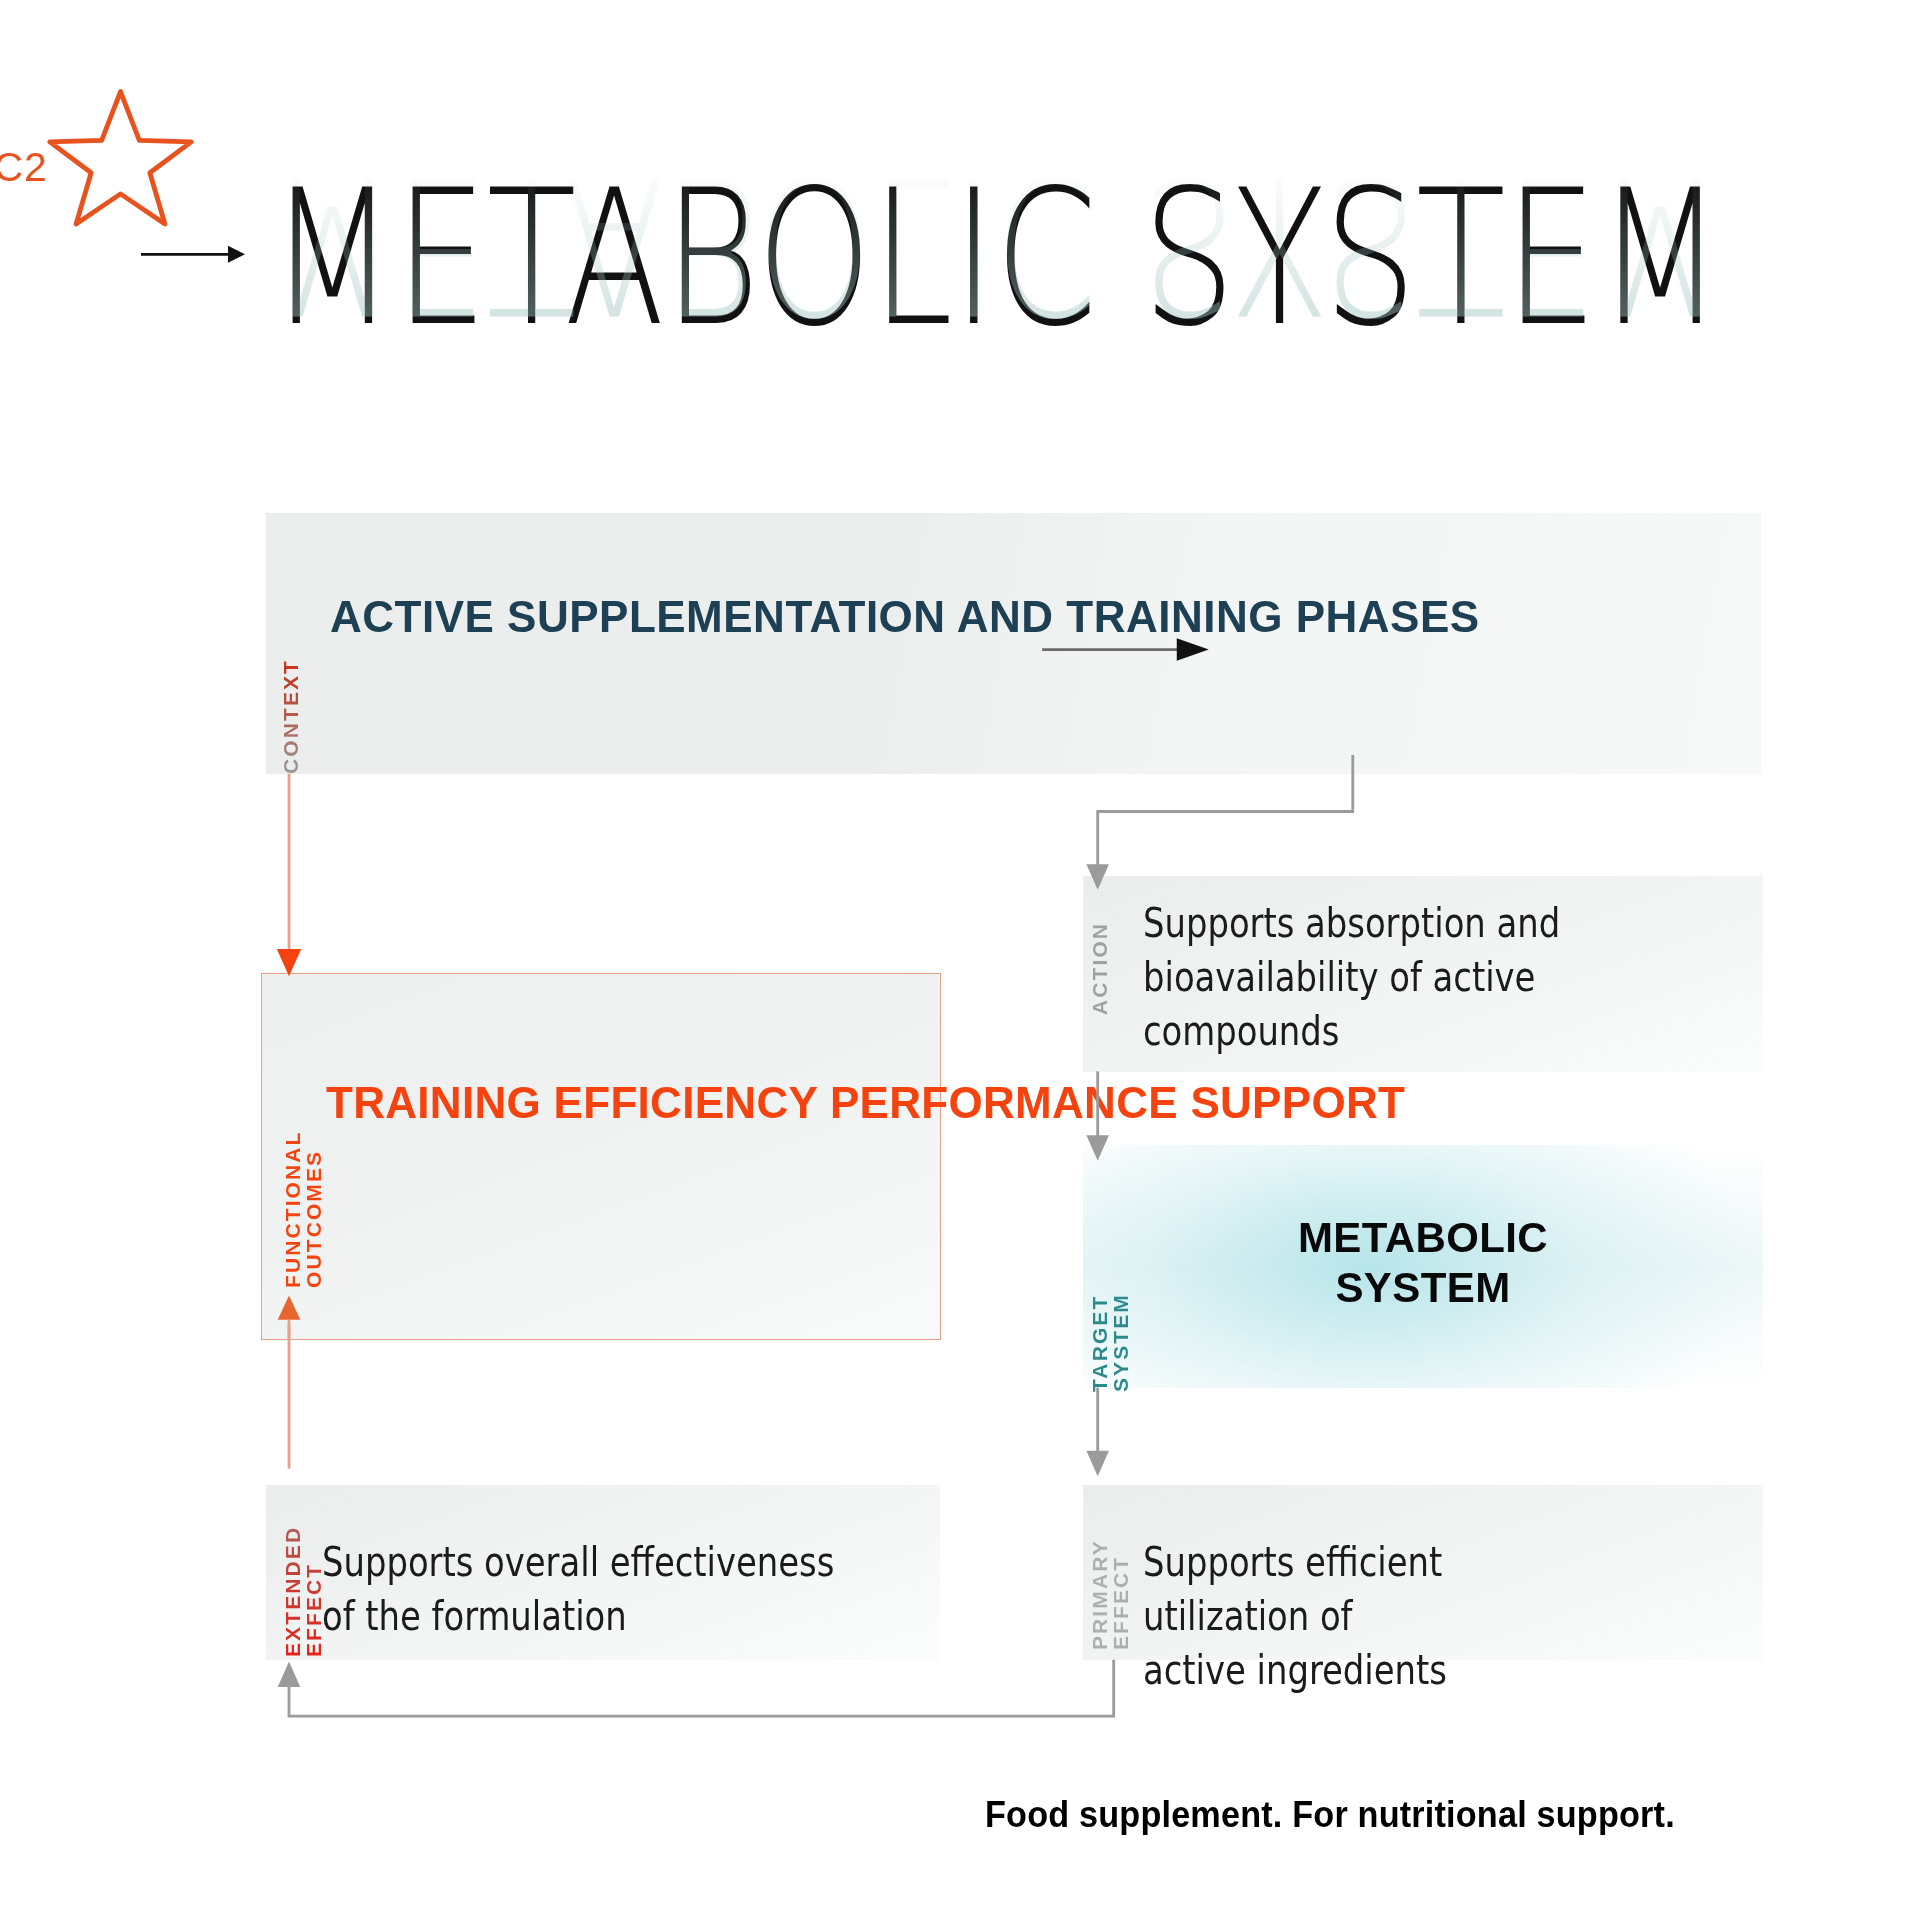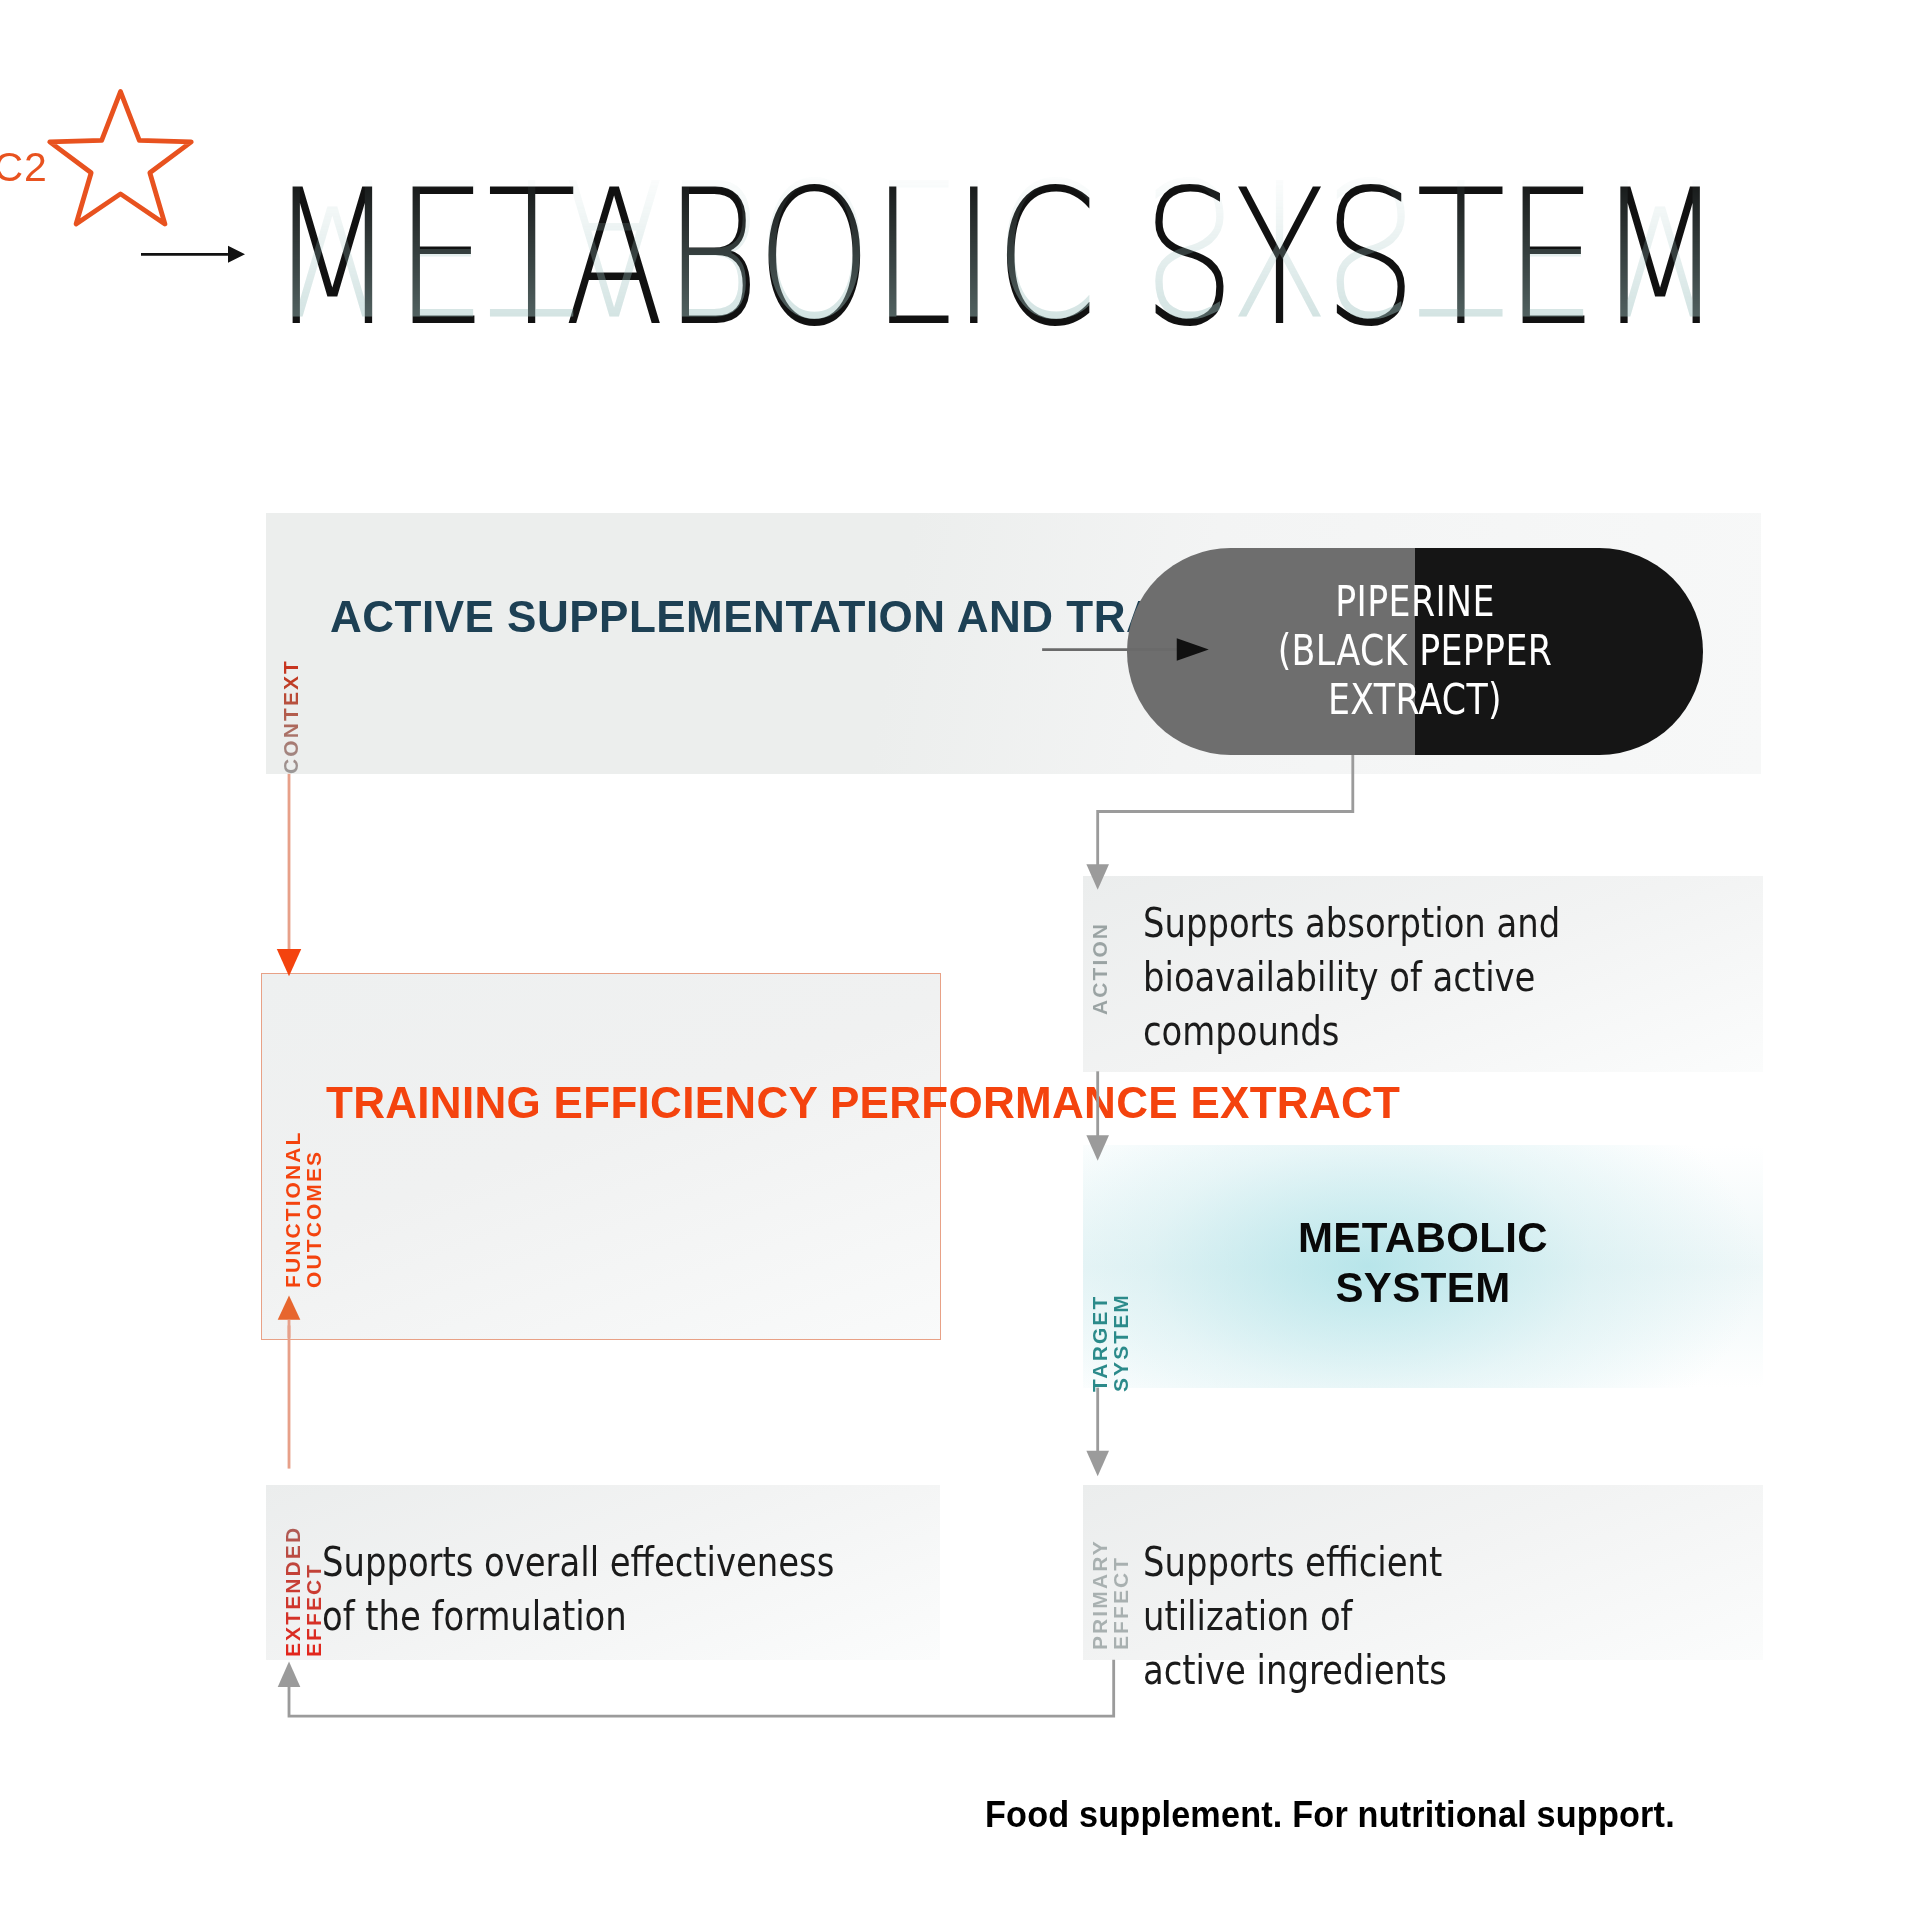--- a/index.html
+++ b/index.html
@@ -230,39 +230,32 @@
   </div>
 
   <div class="title">METABOLIC SYSTEM</div>
   <div class="title-reflection">METABOLIC SYSTEM</div>
 
   <div class="band ctx-band"></div>
   <div class="rail rail-context">CONTEXT</div>
   <div class="ctx-heading">ACTIVE SUPPLEMENTATION
 AND TRAINING PHASES</div>
 
-  <div class="pill">
-    <div class="half-l"></div>
-    <div class="half-r"></div>
-    <div class="pill-text">PIPERINE
-(BLACK PEPPER
-EXTRACT)</div>
-  </div>
 
   <div class="band ac-box"></div>
   <div class="rail rail-action">ACTION</div>
   <div class="ac-text">Supports absorption and
 bioavailability of active
 compounds</div>
 
   <div class="fo-box"></div>
   <div class="rail rail-functional">FUNCTIONAL OUTCOMES</div>
   <div class="fo-heading">TRAINING EFFICIENCY
 PERFORMANCE
-EXTRACT</div>
+SUPPORT</div>
 
   <div class="band ts-box"></div>
   <div class="rail rail-target">TARGET SYSTEM</div>
   <div class="ts-text">METABOLIC
 SYSTEM</div>
 
   <div class="band ee-box"></div>
   <div class="rail rail-extended">EXTENDED EFFECT</div>
   <div class="ee-text">Supports overall effectiveness
 of the formulation</div>

